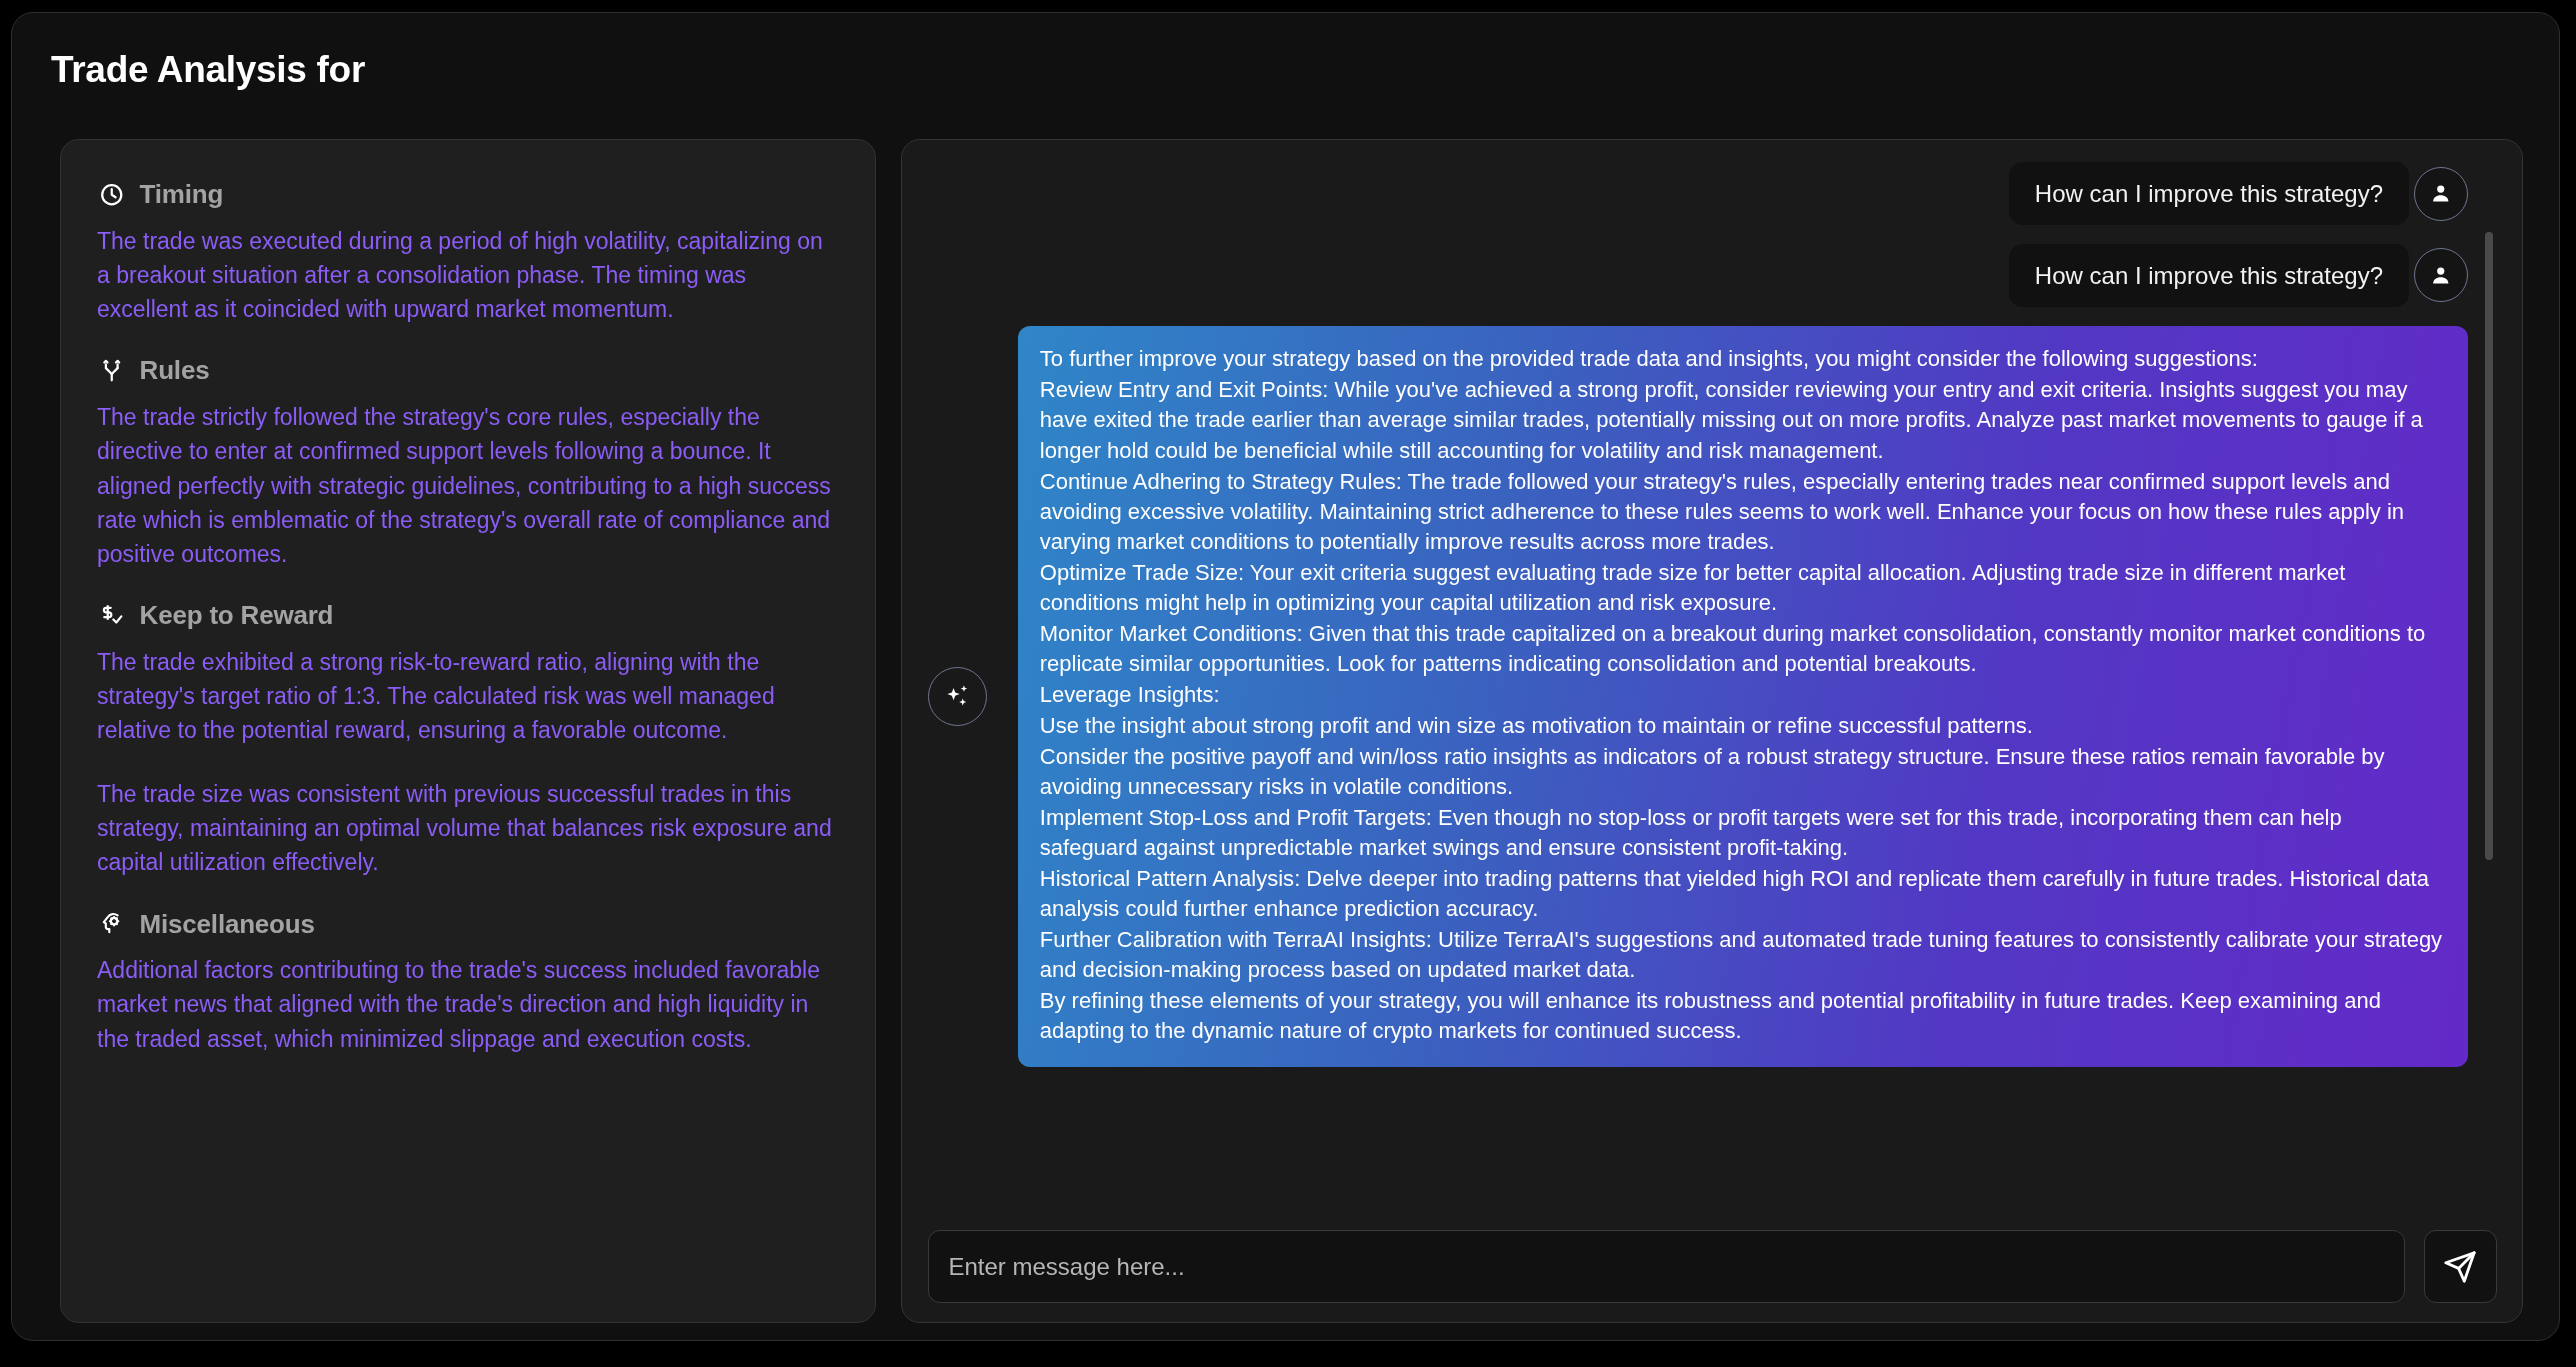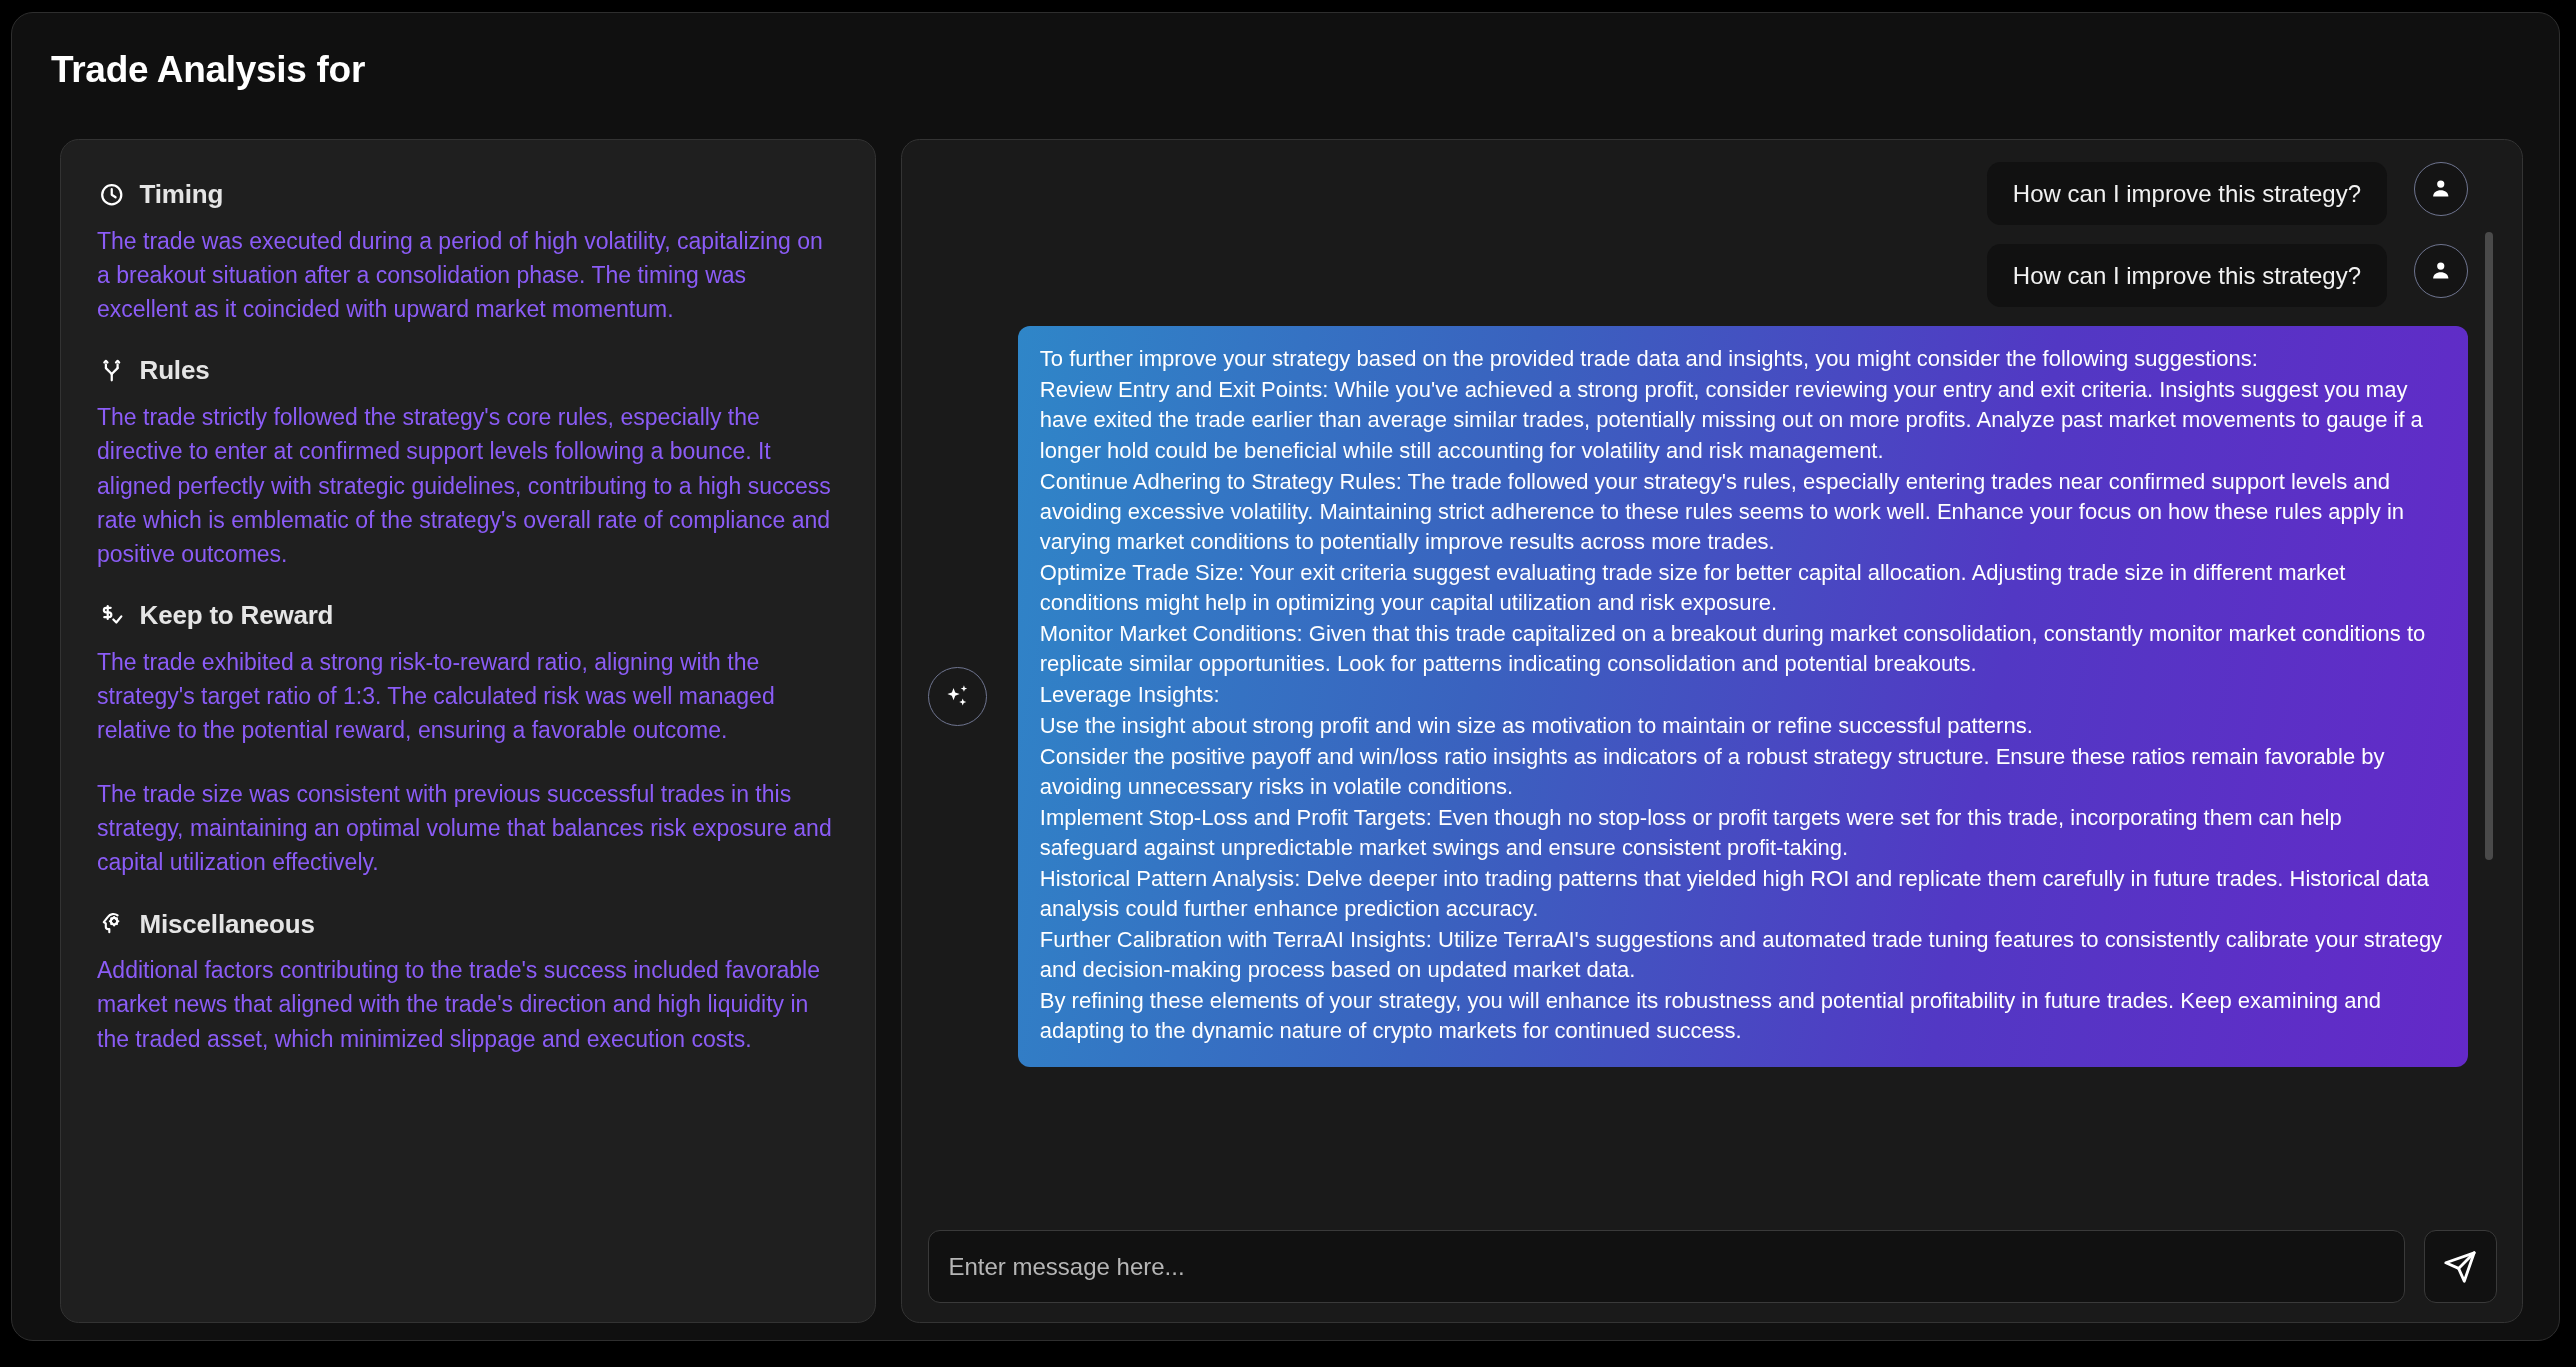--- a/index.html
+++ b/index.html
@@ -64,21 +64,21 @@
     flex: 0 0 29px;
     display: flex;
     align-items: center;
     justify-content: center;
     color: #ffffff;
   }
   .section-icon svg { display: block; }
   .section-title {
     font-size: 26px;
     font-weight: 700;
-    color: #e5e5e5;
+    color: #a3a3a3;
     letter-spacing: -0.2px;
   }
   .section-body {
     font-size: 23px;
     line-height: 1.49;
     color: #8b5cf6;
     font-weight: 400;
   }
 
   
@@ -100,22 +100,22 @@
     position: relative;
     flex: 1 1 auto;
     overflow: hidden;
     padding-right: 29px;
   }
 
   
   .msg-row-user {
     display: flex;
     justify-content: flex-end;
-    align-items: flex-start;
-    gap: 27px;
+    align-items: center;
+    gap: 5px;
     margin-bottom: 18.7px;
   }
   .bubble-user {
     background: #111111;
     color: #f2f2f2;
     font-size: 24px;
     border-radius: 13.6px;
     padding: 16px 25.5px;
     max-width: 933px;
     line-height: 1.3;

